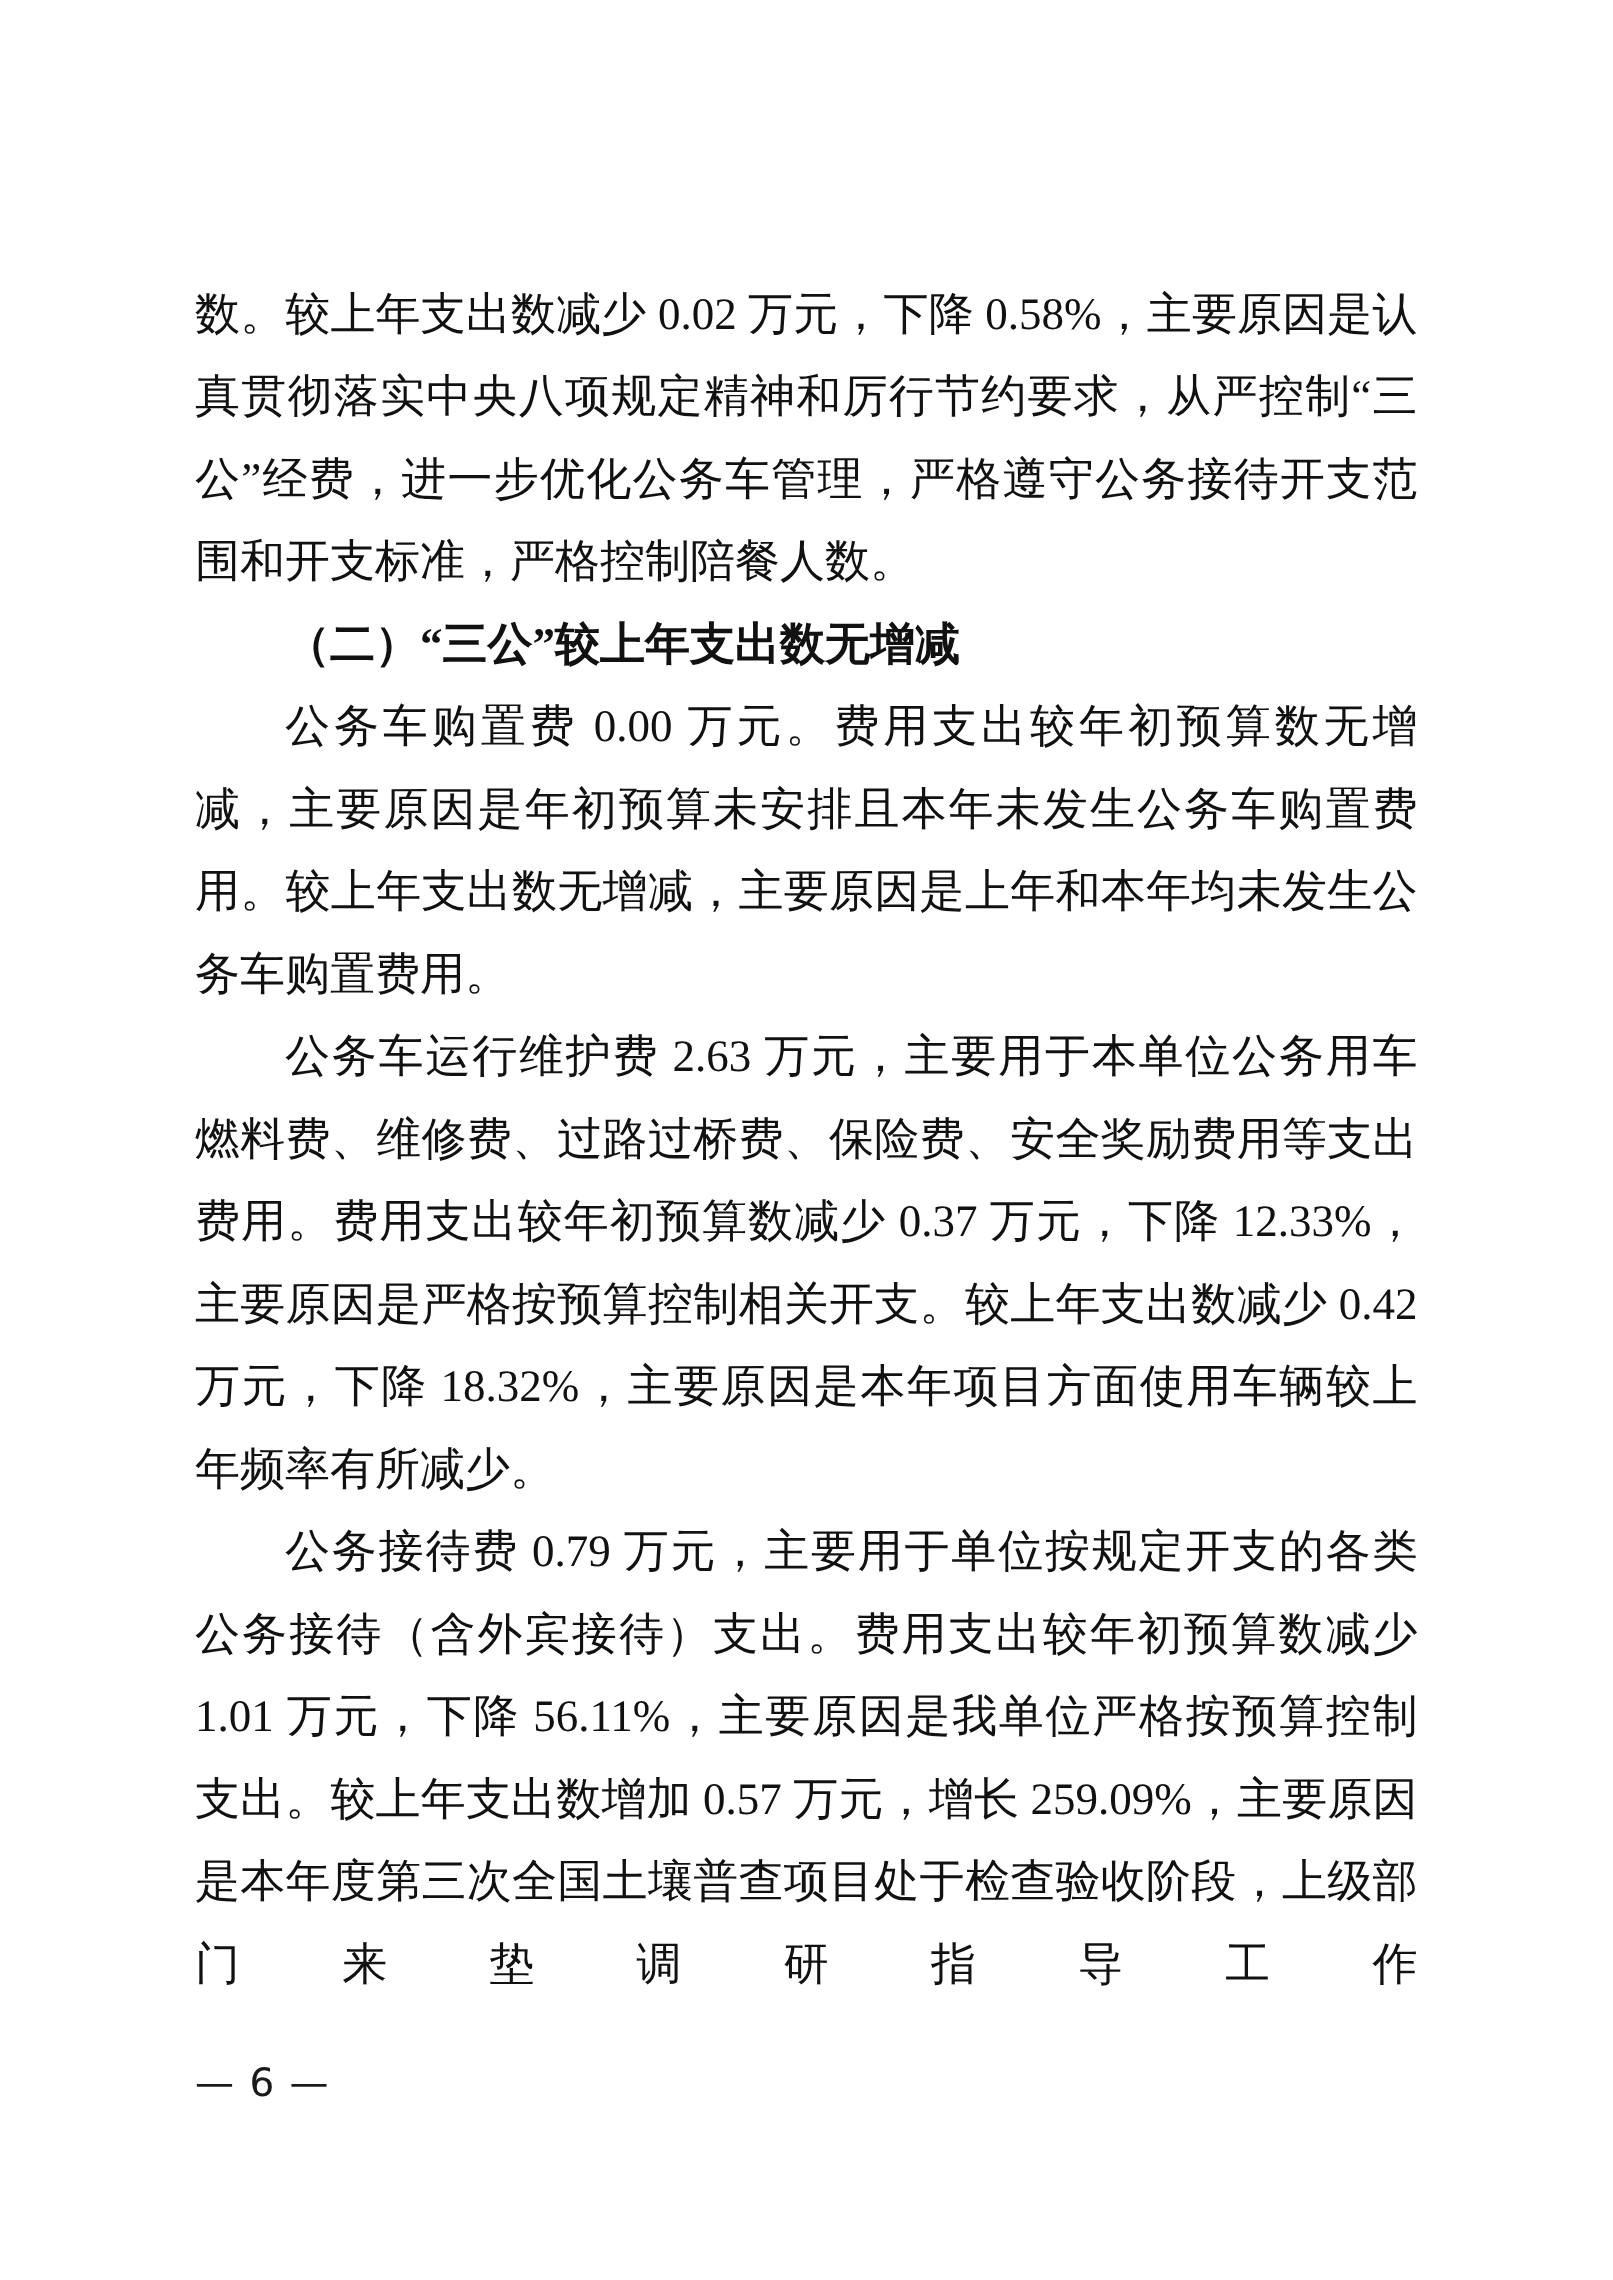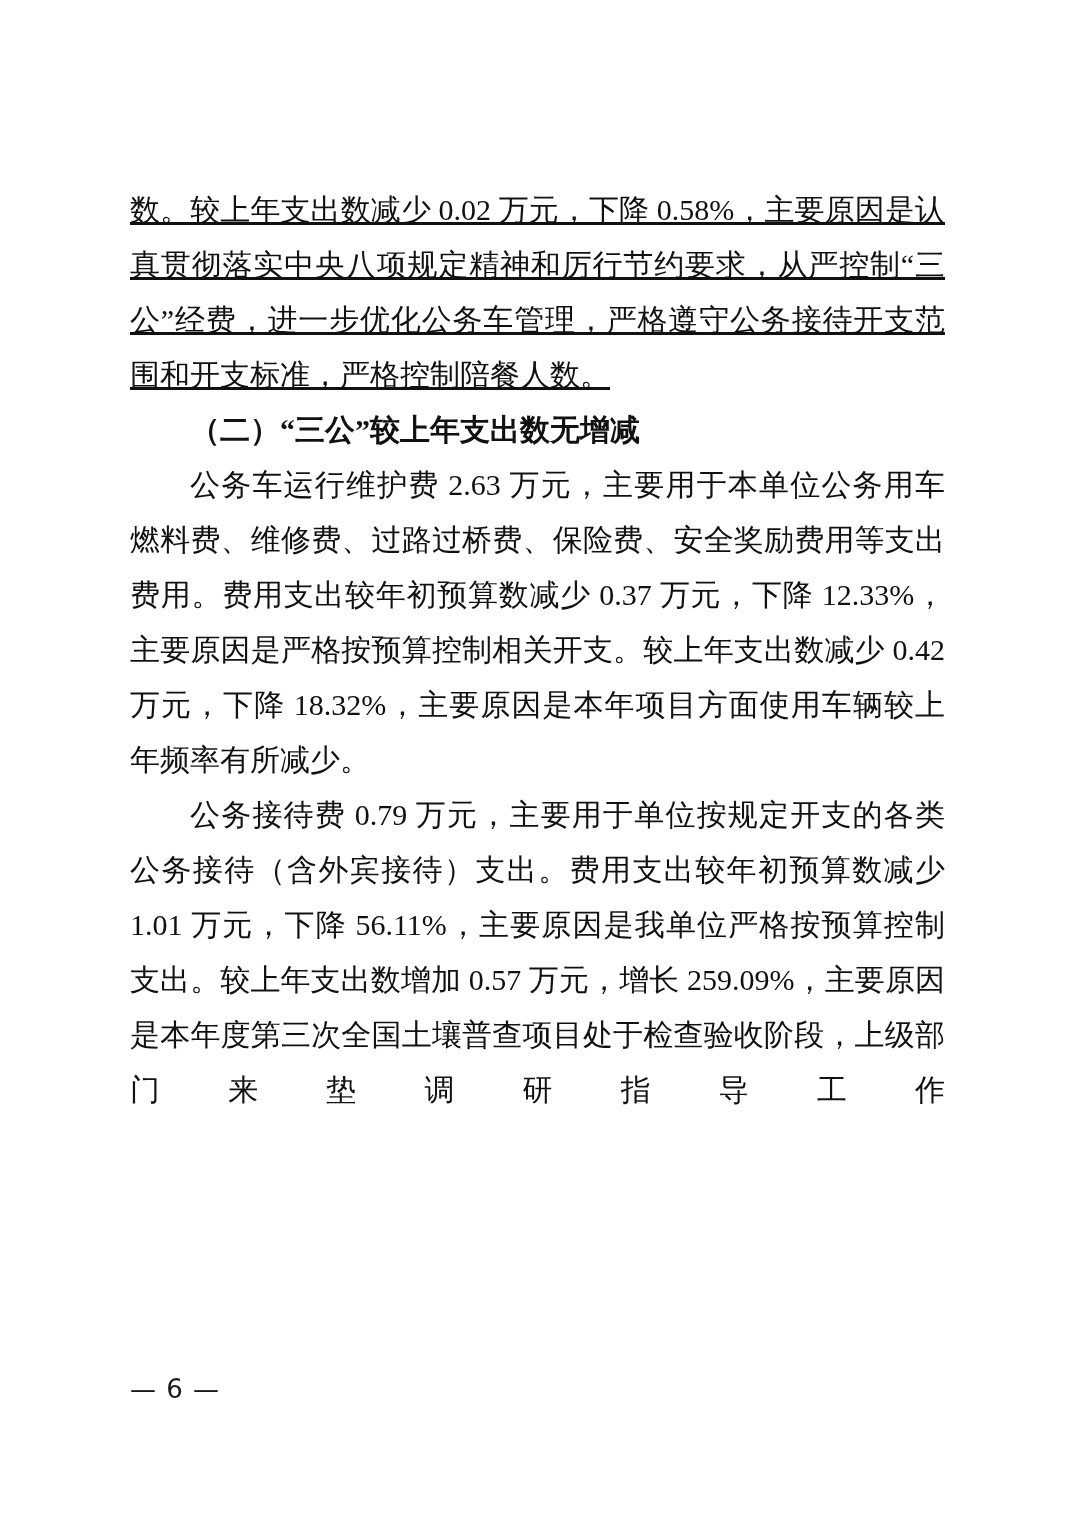--- a/index.html
+++ b/index.html
@@ -29,21 +29,20 @@
     text-align: justify;
     font-weight: normal;
     color: #111111;
     font-family: "Liberation Serif", "DejaVu Serif", serif;
   }
   .para {
     text-indent: 2em;
   }
   .para.no-indent {
     text-indent: 0;
-    text-decoration: underline;
   }
   .heading {
     font-weight: bold;
     text-indent: 2em;
   }
   .para.last-line-justified {
     text-align-last: justify;
   }
   .page-footer {
     position: absolute;
@@ -59,20 +58,21 @@
 </head>
 <body>
 
 <div class="page">
   <main class="body-text">
     <p class="para no-indent">数。较上年支出数减少 0.02 万元，下降 0.58%，主要原因是认真贯彻落实中央八项规定精神和厉行节约要求，从严控制“三公”经费，进一步优化公务车管理，严格遵守公务接待开支范围和开支标准，严格控制陪餐人数。</p>
 
     <h2 class="heading">（二）“三公”较上年支出数无增减</h2>
 
 
+    <p class="para">公务车购置费 0.00 万元。费用支出较年初预算数无增减，主要原因是年初预算未安排且本年未发生公务车购置费用。较上年支出数无增减，主要原因是上年和本年均未发生公务车购置费用。</p>
 
     <p class="para">公务车运行维护费 2.63 万元，主要用于本单位公务用车燃料费、维修费、过路过桥费、保险费、安全奖励费用等支出费用。费用支出较年初预算数减少 0.37 万元，下降 12.33%，主要原因是严格按预算控制相关开支。较上年支出数减少 0.42 万元，下降 18.32%，主要原因是本年项目方面使用车辆较上年频率有所减少。</p>
 
     <p class="para last-line-justified">公务接待费 0.79 万元，主要用于单位按规定开支的各类公务接待（含外宾接待）支出。费用支出较年初预算数减少 1.01 万元，下降 56.11%，主要原因是我单位严格按预算控制支出。较上年支出数增加 0.57 万元，增长 259.09%，主要原因是本年度第三次全国土壤普查项目处于检查验收阶段，上级部门来垫调研指导工作</p>
   </main>
 
   <footer class="page-footer">
     <span>— 6 —</span>
   </footer>
 </div>

